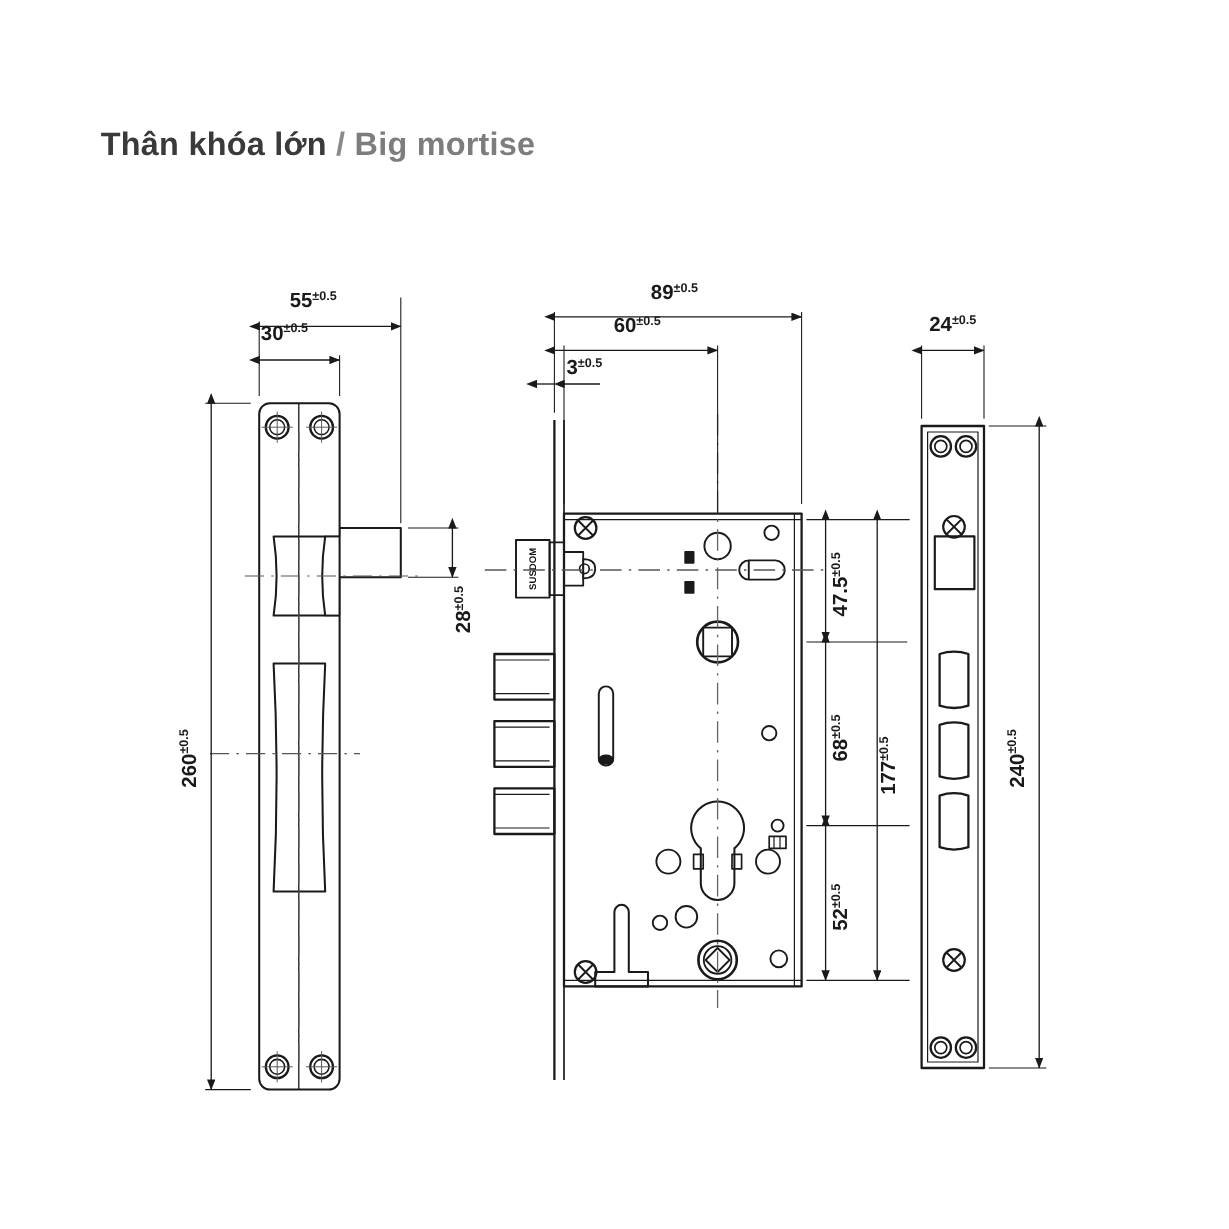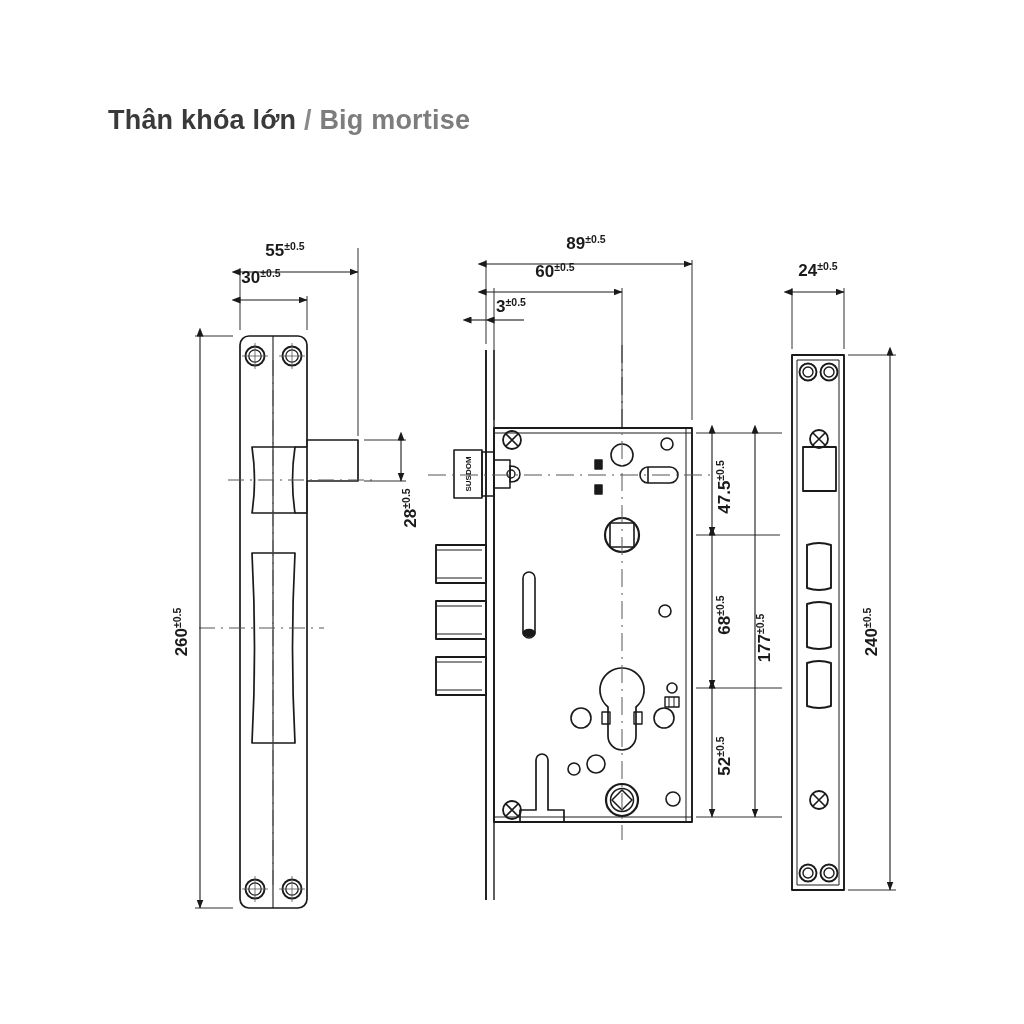--- a/index.html
+++ b/index.html
@@ -1,20 +1,20 @@
 <!DOCTYPE html>
 <html><head>
 <meta charset="utf-8">
 <style>
   html,body{margin:0;padding:0;background:#ffffff;}
   body{
     width:1024px;height:1024px;position:relative;overflow:hidden;
     font-family:"Liberation Sans", sans-serif;
   }
-  #stage{position:absolute;inset:0;margin-left:24px;}
+  #stage{position:absolute;inset:0;}
   .title{
     position:absolute;left:84px;top:105px;
     font-size:27px;font-weight:bold;letter-spacing:.2px;white-space:nowrap;
   }
   .title .vi{color:#3a3a3a;}
   .title .sep{color:#8a8a8a;}
   .title .en{color:#7d7d7d;}
   svg{position:absolute;left:0;top:0;}
   .dimtxt{
     font-family:"Liberation Sans", sans-serif;

